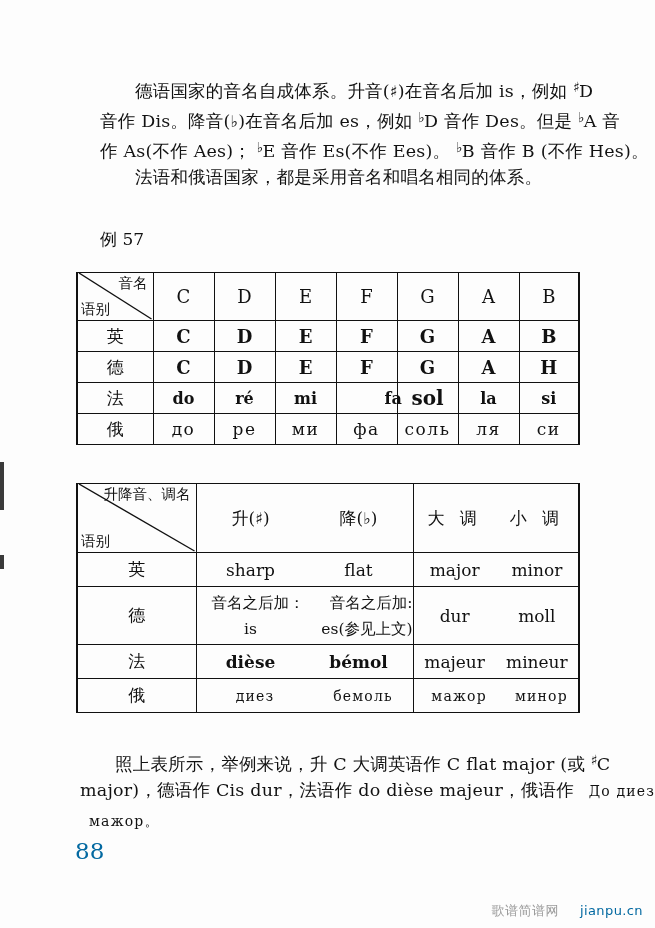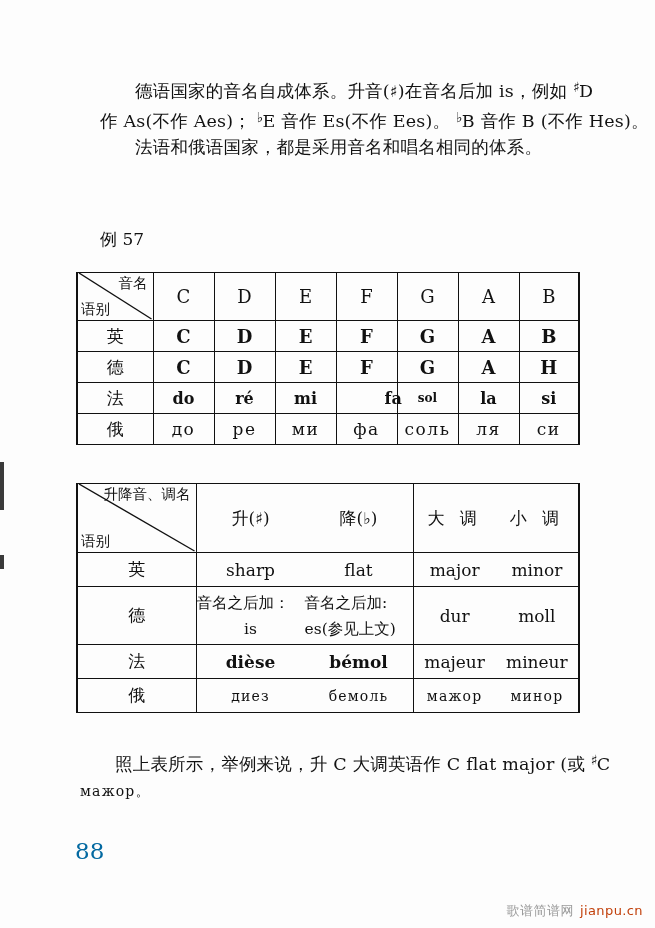--- a/index.html
+++ b/index.html
@@ -103,21 +103,21 @@
     font-size: 14.5px;
     line-height: 17px;
     white-space: nowrap;
   }
 
   .lang-cell { font-size: 17px; font-weight: 500; }
 
   .note-row td.note { font-size: 18px; }
   .serif-bold { font-weight: bold; }
   .cyr { font-family: "DejaVu Serif", serif; font-size: 14.5px; letter-spacing: 1.5px; }
-  .cyr-sm { font-family: "DejaVu Serif", serif; font-size: 14px; letter-spacing: 1.2px; }
+  .cyr-sm { font-family: "DejaVu Serif", serif; font-size: 14px; letter-spacing: 1.2px; padding-left: 9px; }
 
   
   .pairwrap {
     display: flex;
     align-items: center;
     justify-content: space-around;
     height: 100%;
     width: 100%;
   }
   .pairwrap > span {
@@ -128,21 +128,21 @@
   .hdr-space { letter-spacing: 5px; }
   .de-cell {
     display: flex;
     flex-direction: column;
     justify-content: center;
     height: 100%;
     font-size: 15.5px;
     line-height: 26px;
   }
   .de-row { display: flex; }
-  .de-row > span { flex: 1 1 50%; text-align: left; white-space: nowrap; }
+  .de-row > span { flex: 1 1 50%; text-align: right; white-space: nowrap; }
   .de-row.second > span:first-child { text-align: center; }
 
   
   .page-num {
     position: absolute;
     left: 75px;
     top: 838px;
     font-size: 23px;
     font-weight: normal;
     color: #0369a1;
@@ -151,33 +151,34 @@
   
   .watermark {
     position: absolute;
     right: 12px;
     bottom: 8px;
     font-size: 13px;
     font-family: "DejaVu Sans", sans-serif;
     white-space: nowrap;
   }
   .watermark .cn { color: #9a9a9a; letter-spacing: 0.5px; }
-  .watermark .dom { color: #c2410c; margin-left: 6px; letter-spacing: 0.4px; }
+  .watermark .dom { color: #0369a1; margin-left: 21px; letter-spacing: 0.4px; }
 </style>
 </head>
 <body>
 
 <div class="page">
 
   <div class="edge-mark m1"></div>
   <div class="edge-mark m2"></div>
 
   <div class="para" style="left:100px; top:72px;">
     <div class="p-line indent"><span>德语国家的音名自成体系。升音(</span><span class="sym">♯</span><span>)在音名后加 is，例如 </span><span class="sup-acc">♯</span><span class="lat">D</span></div>
 
+    <div class="p-line"><span>音作 Dis。降音(</span><span class="sym">♭</span><span>)在音名后加 es，例如 </span><span class="sup-acc">♭</span><span>D 音作 Des。但是 </span><span class="sup-acc">♭</span><span>A 音</span></div>
 
     <div class="p-line"><span>作 As(不作 Aes)；  </span><span class="sup-acc">♭</span><span>E 音作 Es(不作 Ees)。 </span><span class="sup-acc">♭</span><span>B 音作 B (不作 Hes)。</span></div>
 
     <div class="p-line indent">法语和俄语国家，都是采用音名和唱名相同的体系。</div>
   </div>
 
   <div class="example-label">例 57</div>
 
   <table class="tbl" style="left:76px; top:272px; width:502px;">
     <colgroup>
@@ -229,21 +230,21 @@
       <td class="note serif-bold" style="border-left:none;">A</td>
       <td class="note serif-bold outer-r" style="border-left:none;">H</td>
     </tr>
 
     <tr class="note-row" style="height:31px;">
       <td class="lang-cell outer-l">法</td>
       <td class="note serif-bold" style="border-left:1.3px solid #111; font-size:16px;margin-top:12px;">do</td>
       <td class="note serif-bold" style="border-left:none; font-size:16px;">ré</td>
       <td class="note serif-bold" style="border-left:none; font-size:16px;">mi</td>
       <td class="note serif-bold" style="border-left:none; font-size:16px;padding-left:48px;">fa</td>
-      <td class="note serif-bold" style="border-left:none; font-size:12px;">sol</td>
+      <td class="note serif-bold" style="border-left:none; font-size:20px;">sol</td>
       <td class="note serif-bold" style="border-left:none; font-size:16px;">la</td>
       <td class="note serif-bold outer-r" style="border-left:none; font-size:16px;">si</td>
     </tr>
 
     <tr class="note-row" style="height:31px;">
       <td class="lang-cell outer-l">俄</td>
       <td class="cyr" style="border-left:1.3px solid #111;">до</td>
       <td class="cyr" style="border-left:none;">ре</td>
       <td class="cyr" style="border-left:none;">ми</td>
       <td class="cyr" style="border-left:none;">фа</td>
@@ -351,20 +352,21 @@
           <span class="cyr-sm">мажор</span>
           <span class="cyr-sm">минор</span>
         </div>
       </td>
     </tr>
   </tbody>
     </table>
 
   <div class="para" style="left:80px; top:745px;">
     <div class="p-line indent"><span>照上表所示，举例来说，升 C 大调英语作 C flat major (或 </span><span class="sup-acc">♯</span><span class="lat">C</span></div>
+    <div class="p-line"><span>major)，德语作  Cis dur，法语作 do  dièse  majeur，俄语作 </span><span class="cyr-sm">До диез</span></div>
     <div class="p-line"><span class="cyr-sm">мажор。</span></div>
   </div>
 
   <div class="page-num">88</div>
 
   <div class="watermark">
     <span class="cn">歌谱简谱网</span><span class="dom">jianpu.cn</span>
   </div>
 
 </div>

